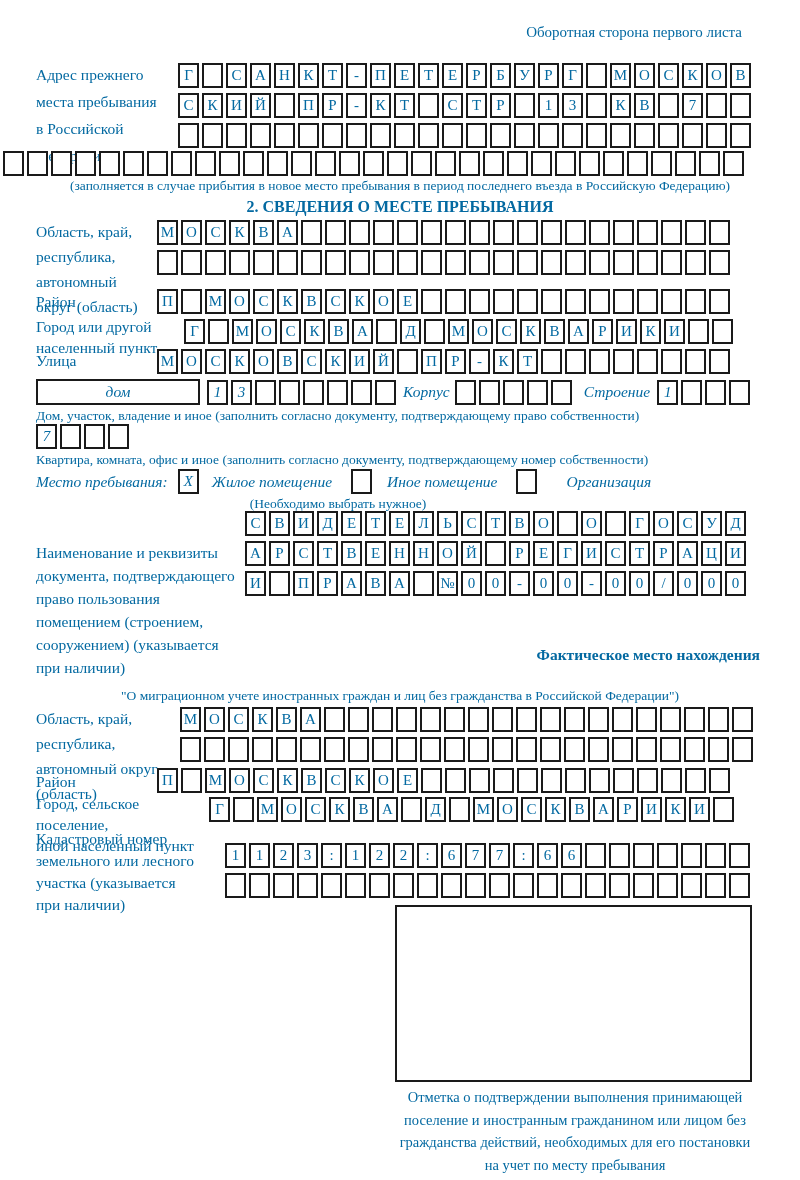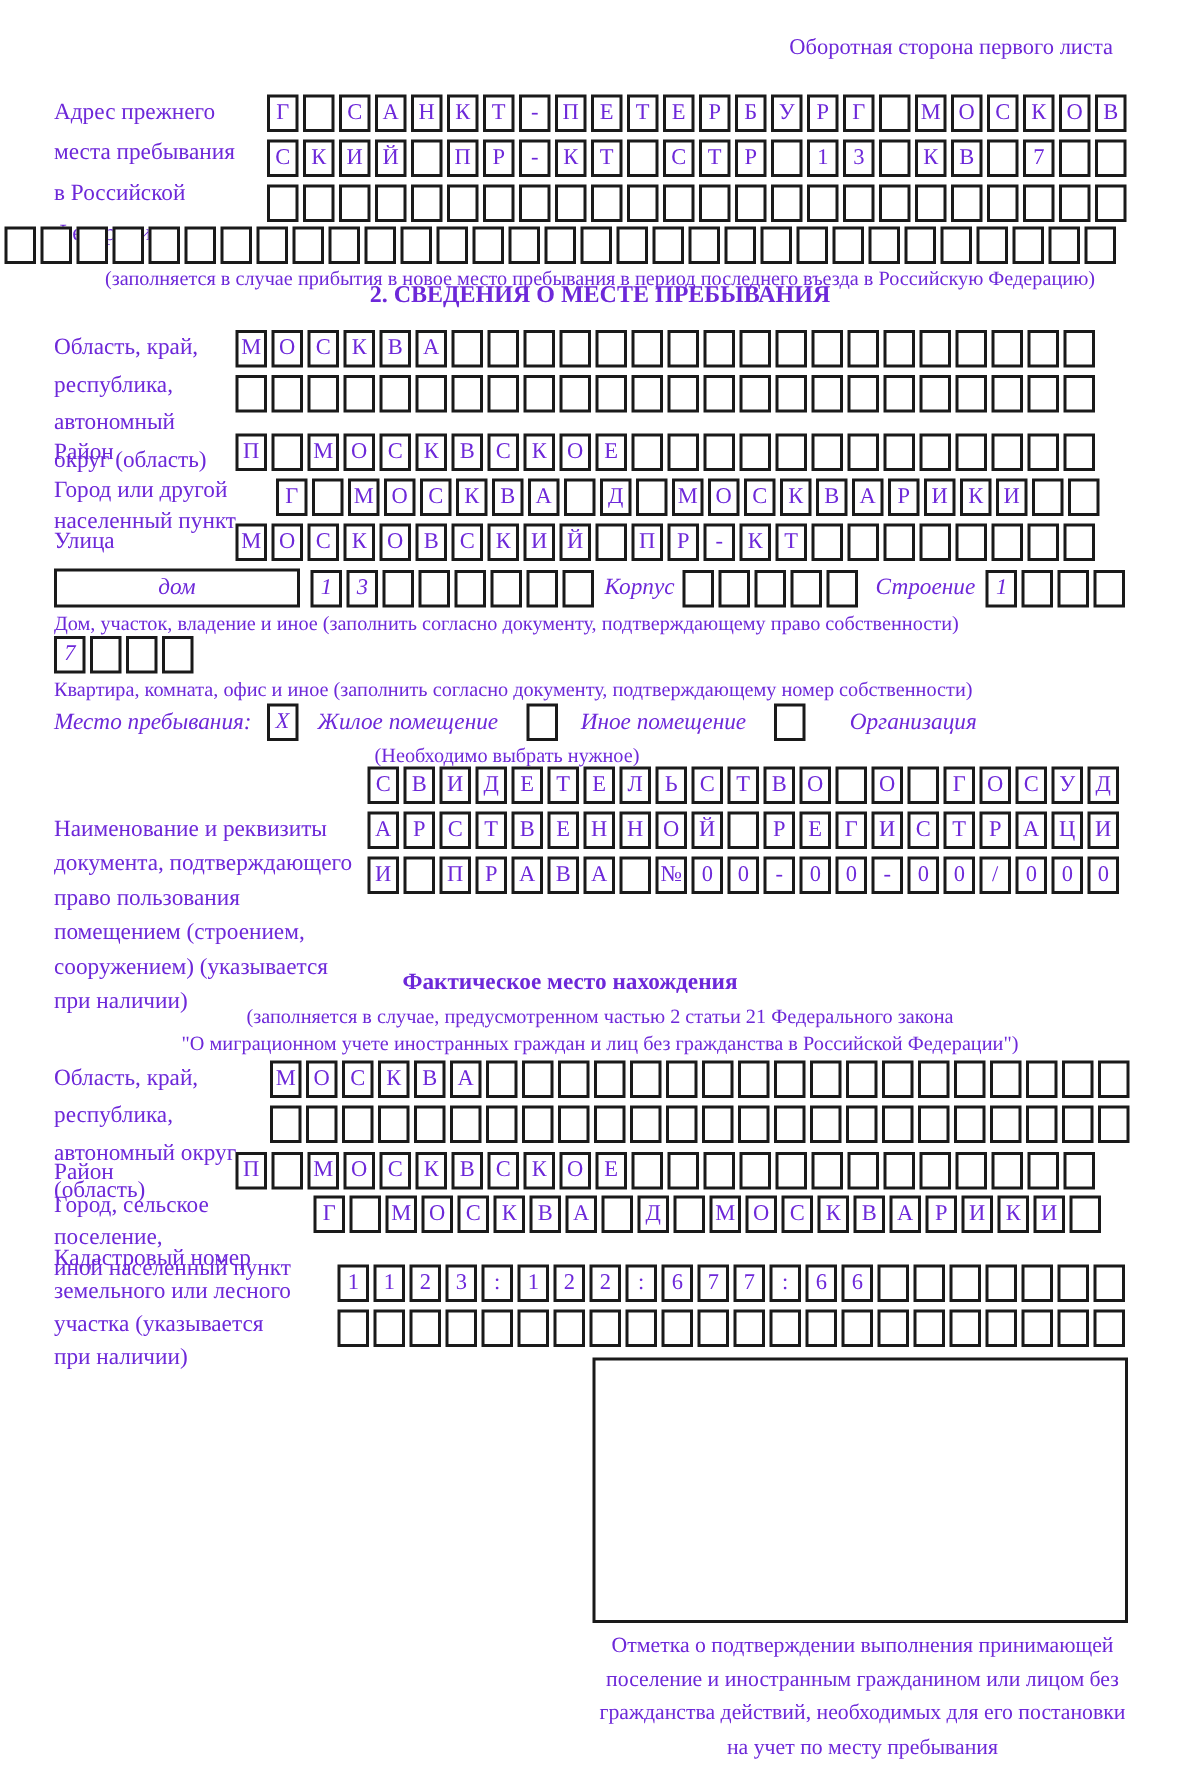--- a/index.html
+++ b/index.html
@@ -1,18 +1,18 @@
 <!DOCTYPE html>
 <html><head>
 <meta charset="utf-8">
 <style>
   html,body{margin:0;padding:0;background:#fff;}
   .sheet{
     position:relative;width:800px;height:1180px;background:#ffffff;
-    font-family:"Liberation Serif","DejaVu Serif",serif;color:#6d28d9;
+    font-family:"Liberation Serif","DejaVu Serif",serif;color:#0369a1;
   }
   .abs{position:absolute;}
   .lbl{font-size:15.5px;line-height:24px;white-space:pre-line;}
   .note{font-size:13.5px;white-space:pre-line;font-family:Liberation Serif, serif;}
   .title{font-size:16px;font-weight:bold;}
   .center{text-align:center;}
   .cellrow{display:flex;gap:3px;}
   .cell{
     box-sizing:border-box;width:21px;min-width:21px;height:25px;
     border:2px solid #1a1a1a;display:flex;align-items:center;justify-content:center;
@@ -25,21 +25,21 @@
   .inline-row{display:flex;align-items:center;font-style:italic;}
   .inlbl{font-size:15.5px;white-space:nowrap;}
   
   #header-note{top:24px;right:58px;font-size:15px;}
   #prev-label{left:36px;top:61px;width:150px;line-height:27px;}
   #prev-r1{left:178px;top:63px;}
   #prev-r2{left:178px;top:93px;}
   #prev-r3{left:178px;top:123px;}
   #prev-r4{left:3px;top:151px;}
   #prev-note{left:0;top:178px;width:800px;}
-  #s2-title{left:0;top:188px;width:800px;}
+  #s2-title{left:0;top:198px;width:800px;}
   #region-label{left:36px;top:219px;width:130px;line-height:25px;}
   #region-r1{left:157px;top:220px;}
   #region-r2{left:157px;top:250px;}
   #district-label{left:36px;top:290px;}
   #district-row{left:157px;top:289px;}
   #city-label{left:36px;top:316px;width:150px;line-height:21px;}
   #city-row{left:184px;top:319px;}
   #street-label{left:36px;top:349px;}
   #street-row{left:157px;top:349px;}
   #house-row{left:36px;top:379px;}
@@ -55,21 +55,21 @@
   #stay-opt1{margin-left:13px;}
   #stay-cb2{margin-left:19px;}
   #stay-opt2{margin-left:15px;}
   #stay-cb3{margin-left:19px;}
   #stay-opt3{margin-left:29px;}
   #stay-note{left:0;top:496px;width:676px;}
   #doc-label{left:36px;top:513px;width:210px;line-height:23px;margin-top:28px;}
   #doc-r1{left:245px;top:511px;}
   #doc-r2{left:245px;top:541px;}
   #doc-r3{left:245px;top:571px;}
-  #fact-title{left:0;top:646px;width:760px;font-size:15.5px;}
+  #fact-title{left:0;top:646px;width:760px;font-size:15.5px;text-align:right;}
   #fact-note1{left:0;top:670px;width:800px;}
   #fact-note2{left:0;top:688px;width:800px;}
   #fregion-label{left:36px;top:706px;width:145px;line-height:25px;}
   #fregion-r1{left:180px;top:707px;}
   #fregion-r2{left:180px;top:737px;}
   #fdistrict-label{left:36px;top:770px;}
   #fdistrict-row{left:157px;top:768px;}
   #fcity-label{left:36px;top:793px;width:175px;line-height:21px;}
   #fcity-row{left:209px;top:797px;}
   #cad-label{left:36px;top:828px;width:180px;line-height:22px;}
@@ -466,21 +466,20 @@
       <span class="cell">-</span>
       <span class="cell">0</span>
       <span class="cell">0</span>
       <span class="cell">/</span>
       <span class="cell">0</span>
       <span class="cell">0</span>
       <span class="cell">0</span>
     </div>
 
   <div class="abs title center" id="fact-title">Фактическое место нахождения</div>
-  <div class="abs note center" id="fact-note1">(заполняется в случае, предусмотренном частью 2 статьи 21 Федерального закона</div>
   <div class="abs note center" id="fact-note2">"О миграционном учете иностранных граждан и лиц без гражданства в Российской Федерации")</div>
 
   <div class="abs lbl" id="fregion-label">Область, край,
 республика,
 автономный округ
 (область)</div>
   <div class="abs cellrow" id="fregion-r1">
       <span class="cell">М</span>
       <span class="cell">О</span>
       <span class="cell">С</span>

